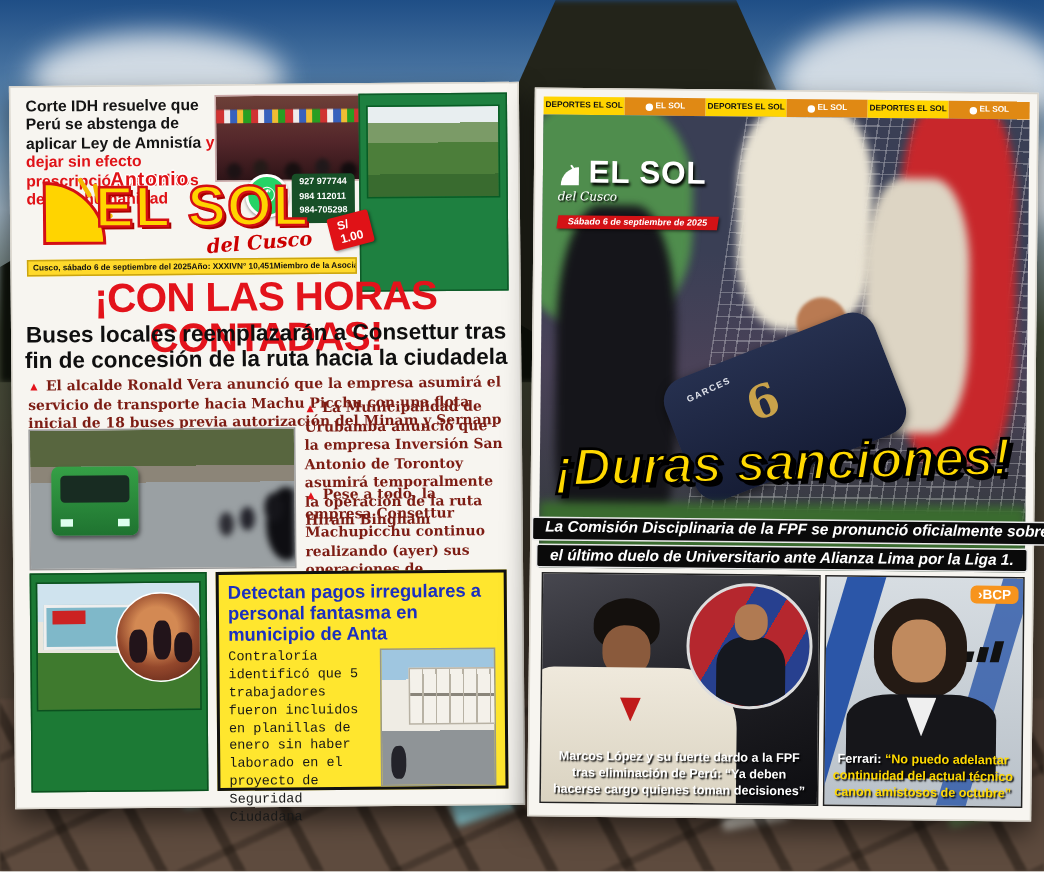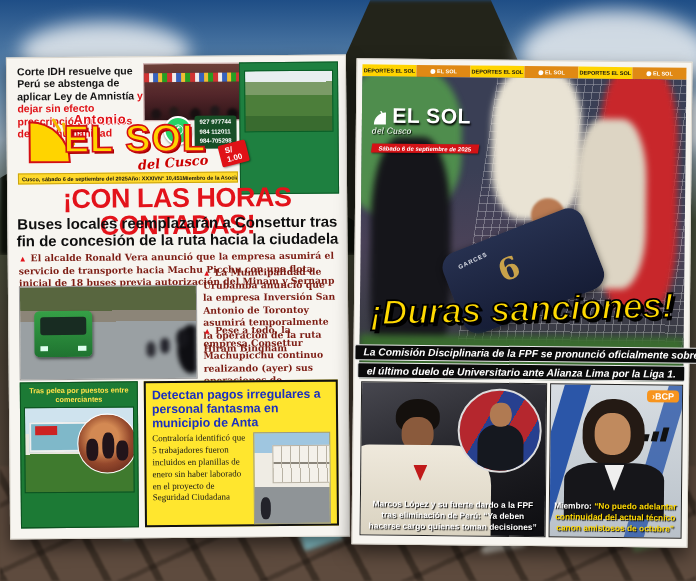--- a/index.html
+++ b/index.html
@@ -87,21 +87,21 @@
     background:linear-gradient(180deg,#cfe3ee 0 30%,#e9e6dd 30% 55%,#3f7a2e 55% 100%);}
   .gb-glass{position:absolute;left:4px;top:14px;width:56px;height:26px;background:#7fb8c9;border:2px solid #eee;}
   .gb-sign{position:absolute;left:10px;top:18px;width:22px;height:9px;background:#c22;}
   .gb-inset{position:absolute;right:-4px;top:6px;width:58px;height:58px;border-radius:50%;overflow:hidden;
     border:1px solid #fff;background:radial-gradient(circle at 45% 40%,#c98b5e 0 30%,#8a4a33 55%,#4a1f18 100%);filter:saturate(1.2);}
   .gb-inset i{position:absolute;display:block;background:#20151a;border-radius:40%;}
   .lp-yellowbox{left:134px;top:324px;width:194px;height:146px;background:#ffe62e;border:2px solid #111;
     padding:5px 6px;box-sizing:border-box;}
   .yb-title{color:#1b2fc0;font-weight:800;font-size:12.3px;line-height:1.14;}
   .yb-row{display:flex;gap:5px;margin-top:3px;}
-  .yb-body{width:96px;font-family:Liberation Serif, serif;font-size:9px;line-height:1.32;color:#181818;}
+  .yb-body{width:96px;font-family:Liberation Mono, monospace;font-size:9px;line-height:1.32;color:#181818;}
   .yb-photo{flex:1;height:90px;position:relative;overflow:hidden;border:1px solid #998;
     background:linear-gradient(180deg,#9fc6e0 0 22%,#efece4 22% 60%,#8f9497 60% 100%);}
   .yb-bldg{position:absolute;left:18px;top:12px;width:58px;height:36px;background:#f4f1ea;border:1px solid #b8b2a4;
     background-image:repeating-linear-gradient(90deg,transparent 0 8px,#b8b2a4 8px 9px),
       linear-gradient(180deg,transparent 0 16px,#8a857a 16px 18px,transparent 18px);}
   .yb-fig{position:absolute;left:6px;bottom:4px;width:10px;height:22px;background:#23232a;border-radius:40%;}
   
   .rp-strip{left:5px;top:5px;width:324px;height:12px;display:flex;}
   .seg{flex:1;display:flex;align-items:center;justify-content:center;font-weight:700;font-size:5.5px;white-space:nowrap;overflow:hidden;}
   .seg-y{background:#ffd400;color:#111;}
@@ -247,21 +247,20 @@
     </div>
 
     <div class="abs bullet lp-bullet2">
       <span class="tri">▲</span><span>La Municipalidad de Urubamba anunció que la empresa Inversión San Antonio de Torontoy asumirá temporalmente la operación de la ruta Hiram Bingham</span>
     </div>
     <div class="abs bullet lp-bullet3">
       <span class="tri">▲</span><span>Pese a todo, la empresa Consettur Machupicchu continuo realizando (ayer) sus operaciones de transporte turístico hacia la ciudadela inca, aun cuando su contrato finalizó el pasado 4 de septiembre</span>
     </div>
 
     <div class="abs lp-greenbox">
-      <div class="gb-sub">Tras pelea por puestos entre comerciantes</div>
       <div class="gb-photo">
         <div class="gb-glass"></div>
         <div class="gb-sign"></div>
         <div class="gb-inset">
           <i style="left:8px;top:24px;width:12px;height:22px;"></i>
           <i style="left:24px;top:18px;width:12px;height:26px;"></i>
           <i style="left:38px;top:26px;width:12px;height:20px;"></i>
         </div>
       </div>
     </div>
@@ -355,19 +354,19 @@
     <div class="rp-rightbox">
       <div class="fr-panel" style="left:-8px;top:0;width:26px;height:152px;"></div>
       <div class="fr-panel" style="left:96px;top:0;width:20px;height:152px;opacity:.8;"></div>
       <div class="bcp"><span>›</span><span>BCP</span></div>
       <div class="adidas"></div>
       <div class="fr-hair"></div>
       <div class="fr-face"></div>
       <div class="fr-suit"></div>
       <div class="fr-shirt"></div>
       <div class="fr-caption">
-        <span class="lead">Miembro:</span>
+        <span class="lead">Ferrari:</span>
         <span class="quote">“No puedo adelantar continuidad del actual técnico canon amistosos de octubre”</span>
       </div>
     </div>
   </div>
 
 </div>
 
 </body></html>

